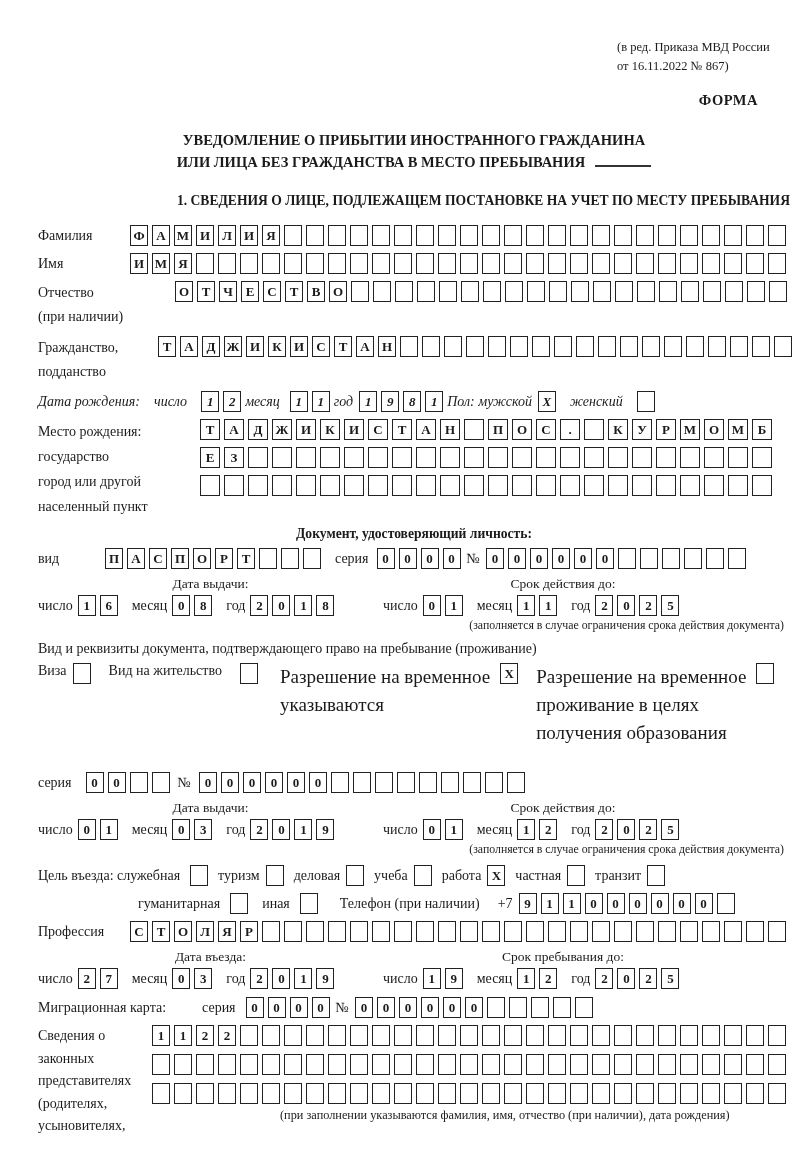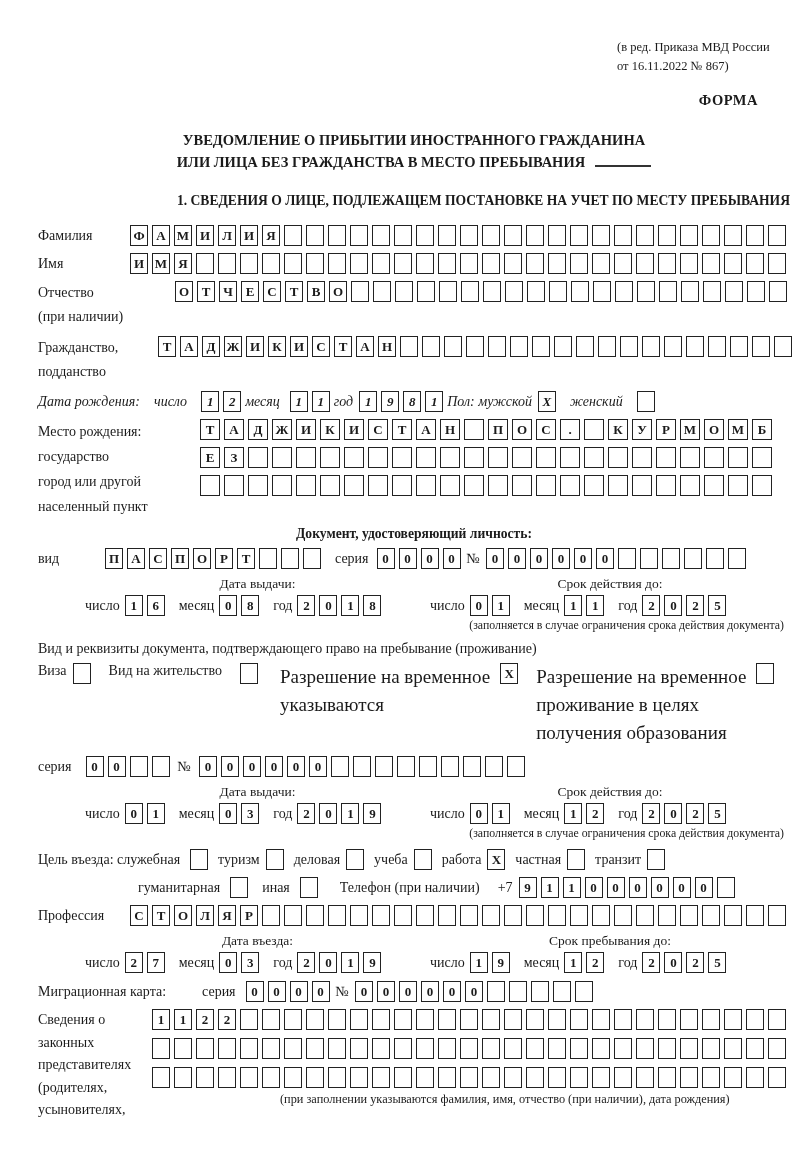--- a/index.html
+++ b/index.html
@@ -37,21 +37,21 @@
   .form-label { text-align:right; padding-right:32px; font-weight:bold; font-size:14.5px; margin-top:16px; letter-spacing:.5px; }
 
   .title { text-align:center; font-weight:bold; font-size:14.5px; line-height:1.55; margin-top:20px; }
   .title-underline { display:inline-block; width:56px; border-bottom:2px solid #333; margin-left:10px; }
 
   .section-heading { text-align:right; font-weight:bold; font-size:13.6px; margin-top:20px; margin-bottom:16px; }
 
   .center-bold { text-align:center; font-weight:bold; font-size:13.6px; margin:2px 0 6px 0; }
 
   
-  .dates { display:flex; margin-bottom:2px;justify-content:flex-end; }
+  .dates { display:flex; margin-bottom:2px; }
   .dcol-l { width:345px; flex:none; }
   .dcol-r { width:360px; flex:none; }
   .dhead { text-align:center; font-size:13.5px; margin-bottom:3px; }
   .drow { display:flex; align-items:center; }
   .drow .lbl { margin-right:5px; }
   .drow .mlbl { margin-left:10px; margin-right:5px; }
   .dnote { text-align:right; font-size:11.8px; padding-right:6px; margin:2px 0 8px 0; }
 
   .gap6 { width:6px; flex:none; } .gap10 { width:10px; flex:none; }
   .gap14 { width:14px; flex:none; } .gap18 { width:18px; flex:none; }
@@ -441,21 +441,21 @@
             <span class="cell">2</span>
             <span class="cell">5</span>
           </span>
       </div>
     </div>
   </div>
   <div class="dnote">(заполняется в случае ограничения срока действия документа)</div>
 
   <div class="plain">Вид и реквизиты документа, подтверждающего право на пребывание (проживание)</div>
 
-  <div class="block" style="margin-bottom:10px;">
+  <div class="block" style="margin-bottom:26px;">
     <span class="lbl">Виза</span>
       <span class="gap6"></span>
     <span class="cells">
         <span class="cell"></span>
       </span>
     <span class="gap14"></span>
     <span class="lbl">Вид на жительство</span>
       <span class="gap18"></span>
     <span class="cells">
         <span class="cell"></span>

